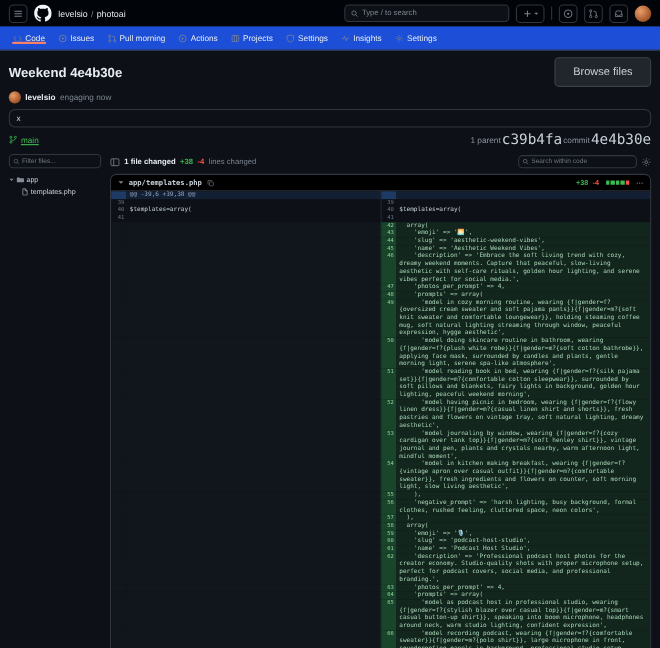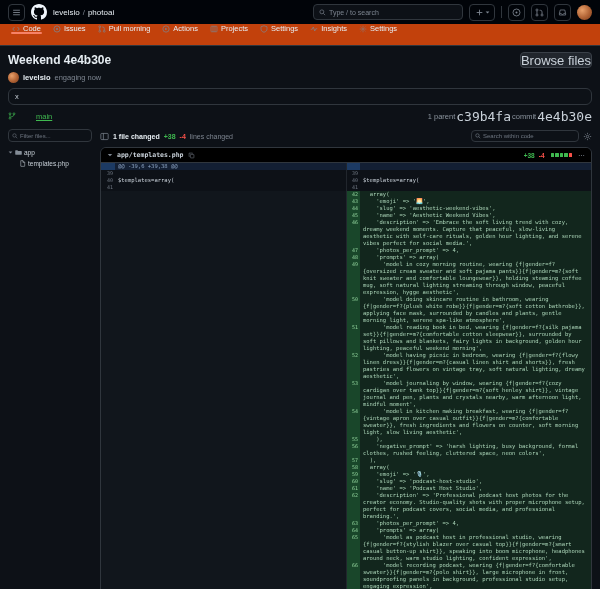--- a/index.html
+++ b/index.html
@@ -23,38 +23,38 @@
   .crumb { display:flex; align-items:center; gap:3px; font-size:8px; }
   .crumb .repo { font-weight:400; }
   .topsearch { margin-left:auto; width:150px; height:16px; border:1px solid #30363d; border-radius:4px;
     background:#0d1117; display:flex; align-items:center; gap:3px; padding:0 5px; color:#7d8590; font-size:7px; }
   .topsearch svg { width:7px; height:7px; flex:none; }
   .divider { width:1px; height:12px; background:#30363d; }
   .avatar { width:15px; height:15px; border-radius:50%;
     background:radial-gradient(circle at 35% 35%, #e8a06a 0%, #b06234 55%, #7a3d1d 100%); flex:none; }
 
   
-  .nav { height:22px; background:#c2410c; border-bottom:1px solid #30363d; display:flex; align-items:flex-start; padding:0 6px; }
+  .nav { height:22px; background:#1d4ed8; border-bottom:1px solid #30363d; display:flex; align-items:center; padding:0 6px; }
   .tab { display:flex; align-items:center; gap:3px; padding:0 6px; font-size:7.5px; color:#e6edf2; position:relative; }
   .tab svg { width:8px; height:8px; color:#7d8590; }
   .tab.active::after { content:""; position:absolute; left:5px; right:5px; bottom:-1px; height:2px;
     background:#f78166; border-radius:2px; }
 
   
   .commit-head { display:flex; align-items:center; justify-content:space-between; padding:6px 8px 0; }
   .commit-title { font-size:12px; font-weight:700; }
-  .btn { height:16px; display:inline-flex; align-items:center; gap:3px; padding:0 0; background:#21262d;
-    border:1px solid #3a4048; border-radius:4px; font-size:13px; color:#c9d1d9; }
+  .btn { height:27px; display:inline-flex; align-items:center; gap:3px; padding:0 16px; background:#21262d;
+    border:1px solid #3a4048; border-radius:4px; font-size:10px; color:#c9d1d9; }
   .author-row { display:flex; align-items:center; gap:4px; padding:4px 8px 0; font-size:7.5px; }
   .author-row .avatar { width:11px; height:11px; }
   .author-name { font-weight:700; }
   .msgbox { margin:5px 8px 0; border:1px solid #30363d; border-radius:6px; min-height:16px;
     padding:3px 6px; font-size:7.5px; color:#c9d1d9; background:#0d1117; }
   .meta-row { display:flex; align-items:center; justify-content:space-between; padding:4px 8px 0; font-size:7.5px; }
-  .branch { color:#3fb950; display:flex; align-items:flex-start; gap:20px;text-decoration:underline; }
+  .branch { color:#3fb950; display:flex; align-items:flex-start; gap:3px;text-decoration:underline; }
   .branch svg { width:8px; height:8px; }
   .meta-right { display:flex; align-items:center; gap:1px; color:#8b949e; }
   .sha { color:#c9d1d9; font-family:"DejaVu Sans Mono",monospace; font-size:13px; }
 
   
   .main { display:flex; gap:8px; padding:5px 8px 0; align-items:flex-start; }
   .sidebar { width:84px; flex:none; }
   .filterbox { height:13px; border:1px solid #30363d; border-radius:4px; display:flex; align-items:center;
     gap:2px; padding:0 3px; font-size:6px; color:#6e7681; background:#0d1117; }
   .filterbox svg { width:6px; height:6px; flex:none; }

